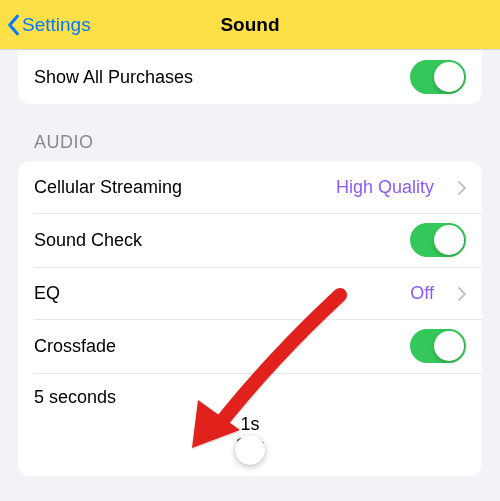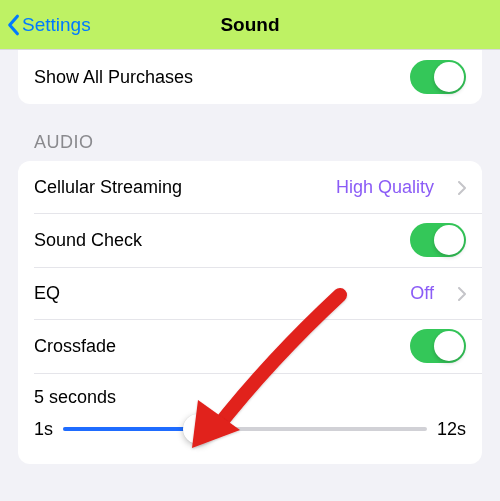--- a/index.html
+++ b/index.html
@@ -5,21 +5,21 @@
   * { box-sizing: border-box; margin: 0; padding: 0; }
   html, body { width: 500px; height: 501px; overflow: hidden; }
   body {
     font-family: -apple-system, "SF Pro Text", "Helvetica Neue", Arial, sans-serif;
     background: #f2f2f7;
     font-size: 17px;
     color: #000;
   }
   .navbar {
     height: 50px;
-    background: #bef264;
+    background: #fde047;
     border-bottom: 1px solid #d8d8dc;
     position: relative;
     display: flex;
     align-items: center;
   }
   .back {
     display: flex;
     align-items: center;
     color: #007aff;
     font-size: 19px;
@@ -96,20 +96,21 @@
   .toggle.on .knob { left: 24px; }
   .slider-row {
     display: block;
     padding-top: 14px;
     padding-bottom: 20px;
   }
   .slider-value { font-size: 18px; margin-bottom: 6px; }
   .slider-wrap {
     display: flex;
     align-items: center;
+    flex-direction: column;
   }
   .slider-end { font-size: 18px; color: #000; }
   .slider {
     flex: 1;
     position: relative;
     height: 30px;
     margin: 0 10px;
   }
   .track-bg {
     position: absolute;

